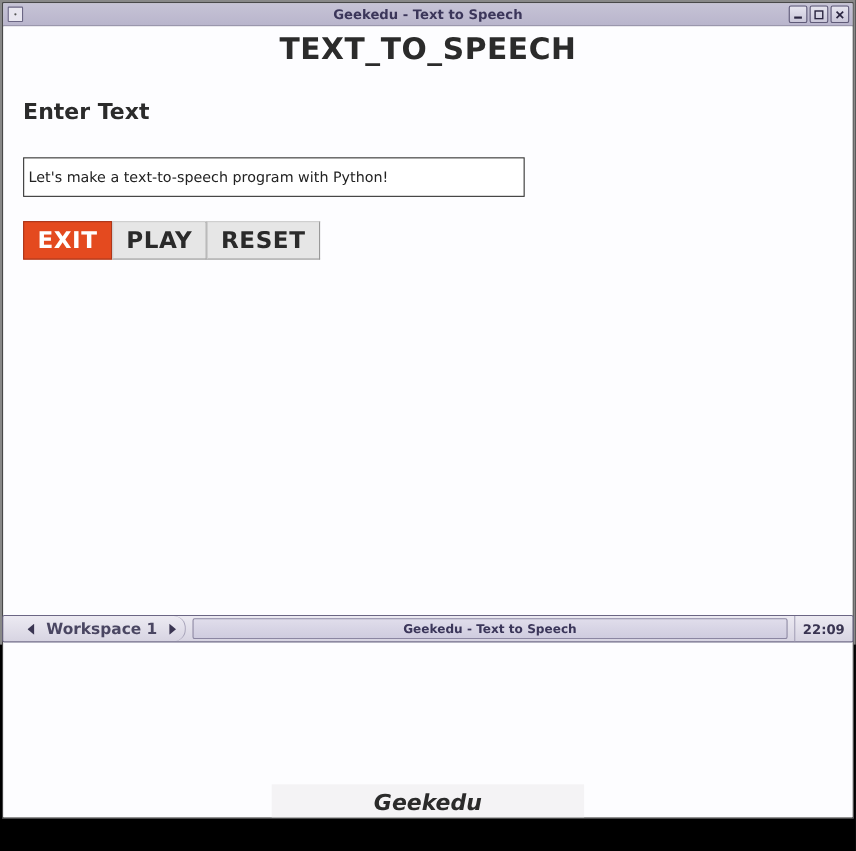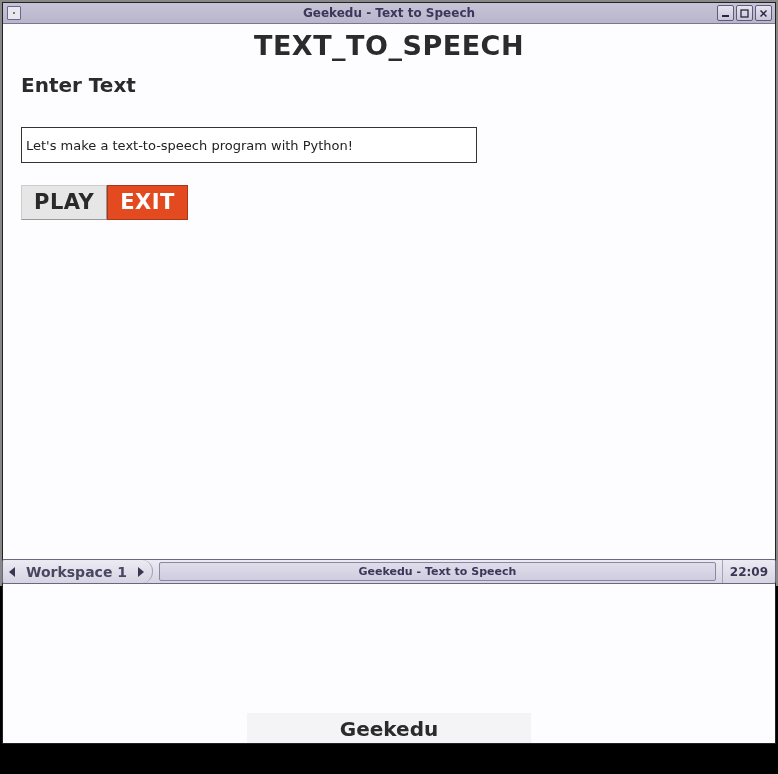--- a/index.html
+++ b/index.html
@@ -66,21 +66,21 @@
     background: #fdfdff;
     padding: 4px 18px 0 18px;
   }
   .app-title {
     text-align: center;
     font-size: 27px;
     font-weight: 900;
     color: #2b2b2b;
     letter-spacing: 0.5px;
     margin-top: 2px;
-    margin-bottom: 12px;
+    margin-bottom: 28px;
     font-family: Verdana, "DejaVu Sans", sans-serif;
   }
   .label {
     font-size: 20px;
     font-weight: 900;
     color: #2b2b2b;
     margin-bottom: 30px;
     font-family: Verdana, "DejaVu Sans", sans-serif;
   }
   .text-input {
@@ -123,39 +123,40 @@
     bottom: 0;
     width: 284px;
     height: 30px;
     background: #f4f3f5;
     text-align: center;
     font-size: 20px;
     font-weight: 900;
     color: #2b2b2b;
     padding-top: 4px;
     font-family: Verdana, "DejaVu Sans", sans-serif;
+    font-style: italic;
   }
 
   
   .taskbar {
     position: absolute;
     left: 2px; right: 2px; bottom: 2px;
     height: 25px;
     background: linear-gradient(#eceaf2, #d7d4e2);
     border: 1px solid #6b6684;
     border-radius: 2px;
     display: flex;
     align-items: center;
   }
   .workspace-switch {
     display: flex;
     align-items: center;
     height: 100%;
     border-right: 1px solid #a6a2b8;
-    padding: 0 6px 0 4px;
+    padding: 0 6px 0 20px;
     gap: 4px;
     border-radius: 11px;
   }
   .ws-arrow {
     width: 12px; height: 16px;
     display: flex; align-items: center; justify-content: center;
     color: #3a3552;
     cursor: pointer;
     font-size: 10px;
   }
@@ -218,22 +219,23 @@
             </svg>
         </div>
       </div>
     </div>
 
     <div class="app-body">
       <div class="app-title">TEXT_TO_SPEECH</div>
       <div class="label">Enter Text</div>
       <input class="text-input" type="text" value="Let's make a text-to-speech program with Python!" style="">
       <div class="button-row">
+        <button class="btn active">EXIT</button>
         <button class="btn">PLAY</button>
-        <button class="btn active">EXIT</button>
+        <button class="btn">RESET</button>
       </div>
       <div class="footer-brand">Geekedu</div>
     </div>
   </div>
 
   <div class="taskbar">
     <div class="workspace-switch">
       <div class="ws-arrow">
         <svg width="8" height="10" viewBox="0 0 8 10">
             <polygon points="6,0 6,10 0,5" fill="#3a3552"></polygon>

